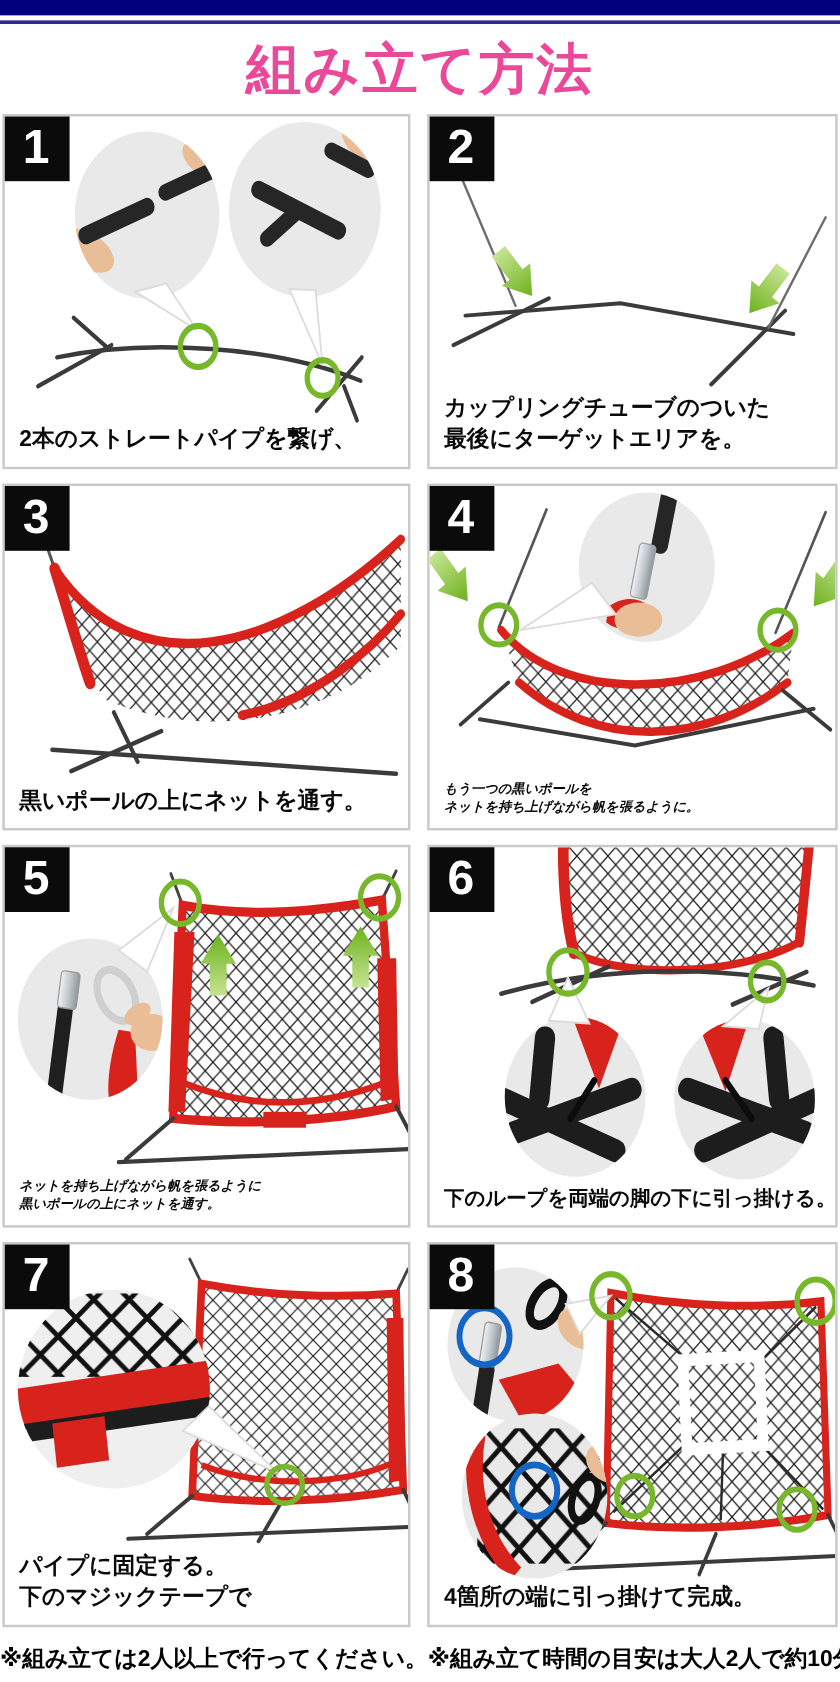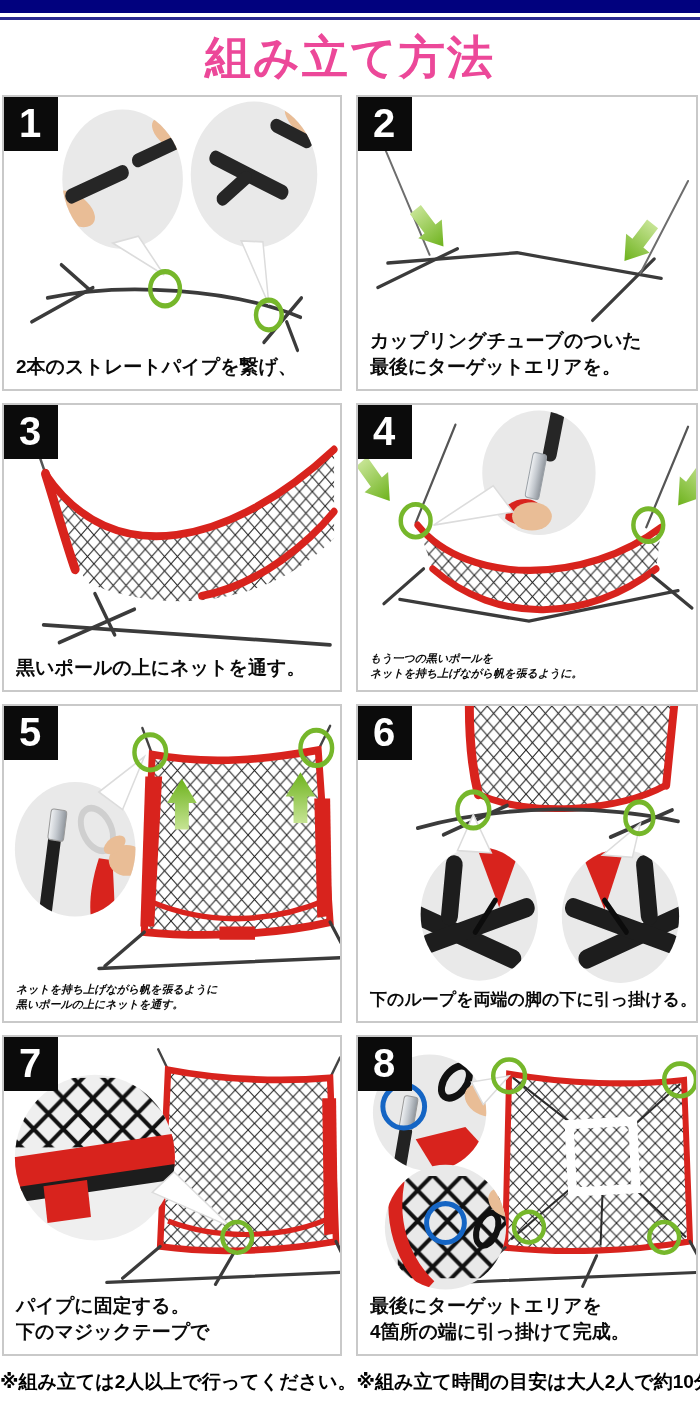--- a/index.html
+++ b/index.html
@@ -428,20 +428,19 @@
         </g>
         <circle cx="88" cy="182" r="19" fill="none" stroke="#1565c4" stroke-width="5"></circle>
 
         <circle cx="152" cy="38" r="16" fill="none" stroke="#76b72b" stroke-width="4.5"></circle>
         <circle cx="324" cy="42" r="16" fill="none" stroke="#76b72b" stroke-width="4.5"></circle>
         <circle cx="172" cy="186" r="15" fill="none" stroke="#76b72b" stroke-width="4.5"></circle>
         <circle cx="308" cy="196" r="15" fill="none" stroke="#76b72b" stroke-width="4.5"></circle>
       </svg>
     </div>
     <div class="caption">
-      <div>最後にターゲットエリアを</div>
       <div>4箇所の端に引っ掛けて完成。</div>
     </div>
   </section>
 
 </main>
 
 <footer class="footnote">※組み立ては2人以上で行ってください。※組み立て時間の目安は大人2人で約10分です。</footer>
 
 </body></html>

